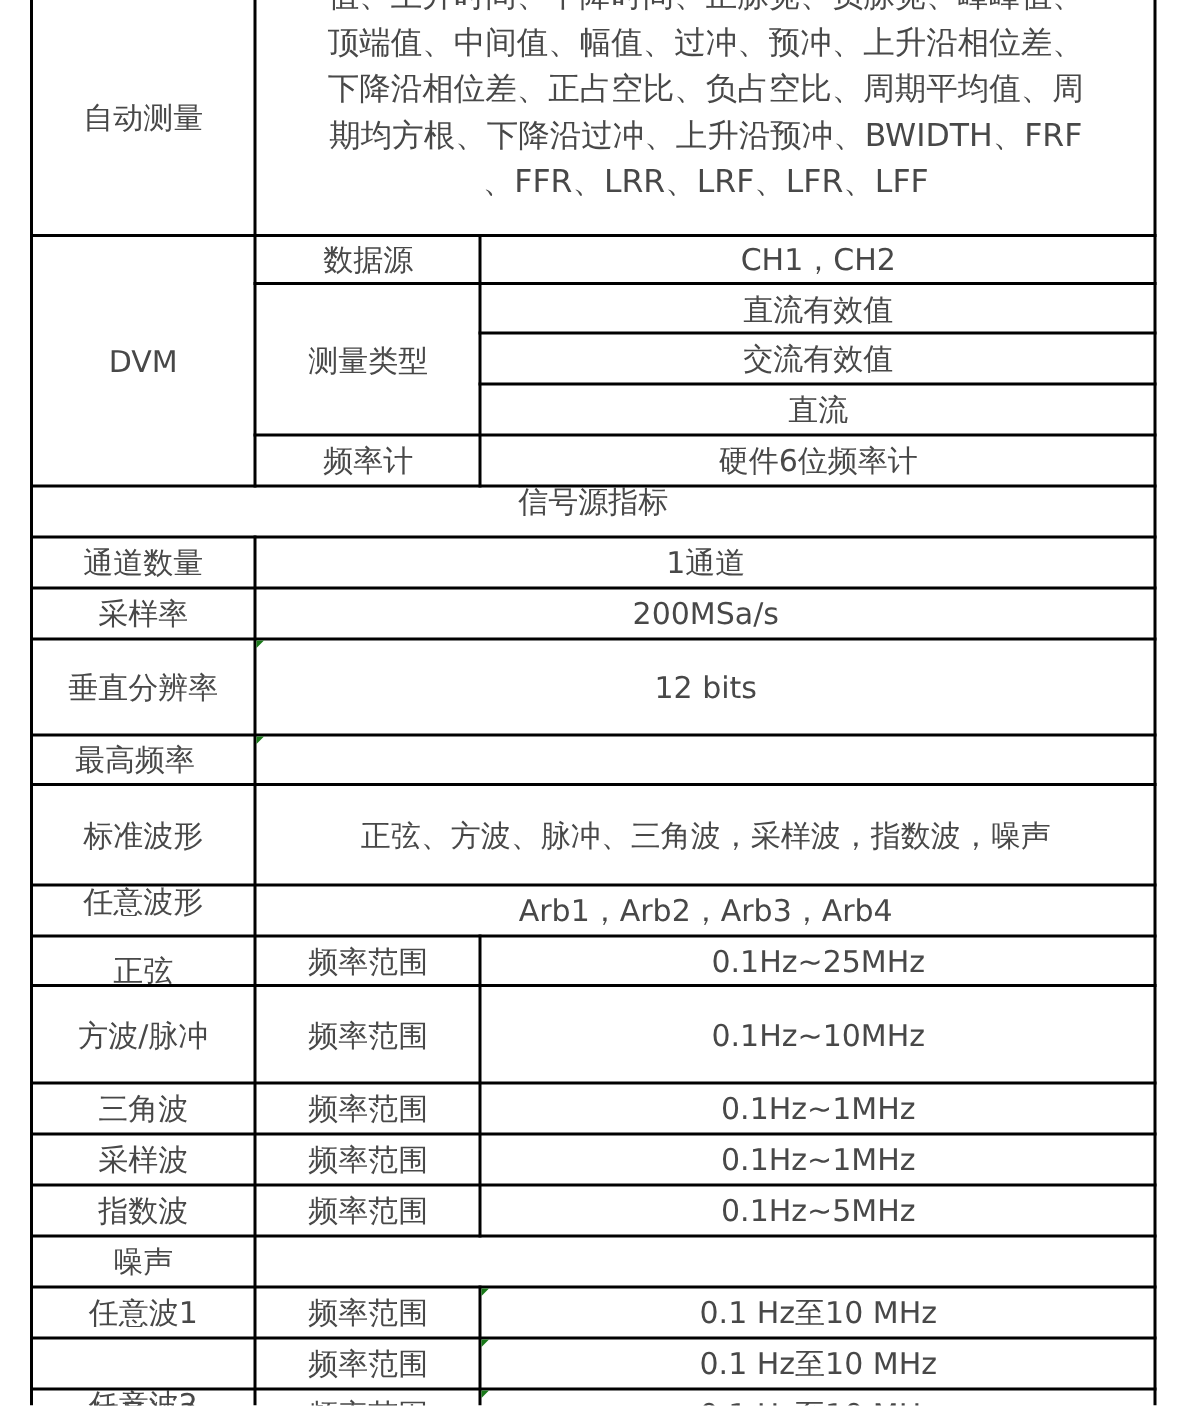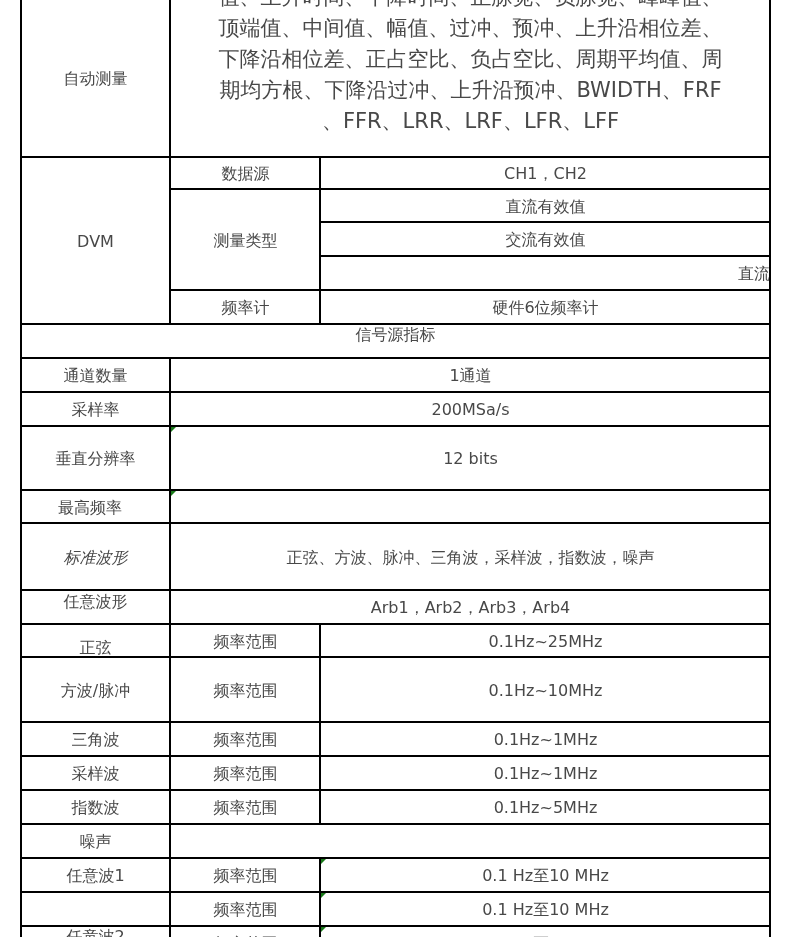--- a/index.html
+++ b/index.html
@@ -1,20 +1,20 @@
 <!DOCTYPE html>
 <html><head>
 <meta charset="utf-8">
 <style>
   html, body { margin: 0; padding: 0; background: #ffffff; }
   body { width: 790px; height: 937px; overflow: hidden; position: relative;
          font-family: "DejaVu Sans", "Liberation Sans", sans-serif; color: #484848; }
   .sheet { position: absolute; left: 0; top: 0; width: 790px; height: 937px; overflow: hidden; }
   .cell { position: absolute; box-sizing: border-box; display: flex; align-items: center;
-          justify-content: center; text-align: center; font-size: 16px; line-height: 31px;
+          justify-content: center; text-align: center; font-size: 20px; line-height: 31px;
           color: #484848; }
   .hl { position: absolute; height: 2px; background: #000; }
   .vl { position: absolute; width: 2px; background: #000; }
   .tri { position: absolute; width: 0; height: 0; border-top: 5px solid #1a7a1a; border-right: 5px solid transparent; }
   .auto-text { font-size: 21px; line-height: 31px; text-align: center; }
 </style>
 </head>
 <body>
 
 <div class="sheet">
@@ -41,21 +41,21 @@
   </div>
   <div class="cell" style="left:171px; top:190px; width:149px; height:100px;">
     <span>测量类型</span>
   </div>
   <div class="cell" style="left:321px; top:190px; width:449px; height:32px;">
     <span>直流有效值</span>
   </div>
   <div class="cell" style="left:321px; top:223px; width:449px; height:33px;">
     <span>交流有效值</span>
   </div>
-  <div class="cell" style="left:321px; top:257px; width:449px; height:33px;justify-content:flex-end;">
+  <div class="cell" style="left:321px; top:257px; width:449px; height:33px;">
     <span>直流</span>
   </div>
   <div class="cell" style="left:171px; top:291px; width:149px; height:33px;">
     <span>频率计</span>
   </div>
   <div class="cell" style="left:321px; top:291px; width:449px; height:33px;">
     <span>硬件6位频率计</span>
   </div>
 
   <div class="cell" style="left:21px; top:325px; width:749px; height:19px;">
@@ -80,21 +80,21 @@
       <span>垂直分辨率</span>
     </div>
   <div class="cell" style="left:171px; top:427px; width:599px; height:63px;">
       <span>12 bits</span>
     </div>
 
   <div class="cell" style="left:21px; top:491px; width:138px; height:32px;font-family:Liberation Serif, serif;">
       <span>最高频率</span>
     </div>
 
-  <div class="cell" style="left:21px; top:524px; width:149px; height:66px;font-style:italic;">
+  <div class="cell" style="left:21px; top:524px; width:149px; height:66px;">
       <span>标准波形</span>
     </div>
   <div class="cell" style="left:171px; top:524px; width:599px; height:66px;">
       <span>正弦、方波、脉冲、三角波，采样波，指数波，噪声</span>
     </div>
 
   <div class="cell" style="left:21px; top:591px; width:149px; height:21px;">
       <span>任意波形</span>
     </div>
   <div class="cell" style="left:171px; top:591px; width:599px; height:33px;">

